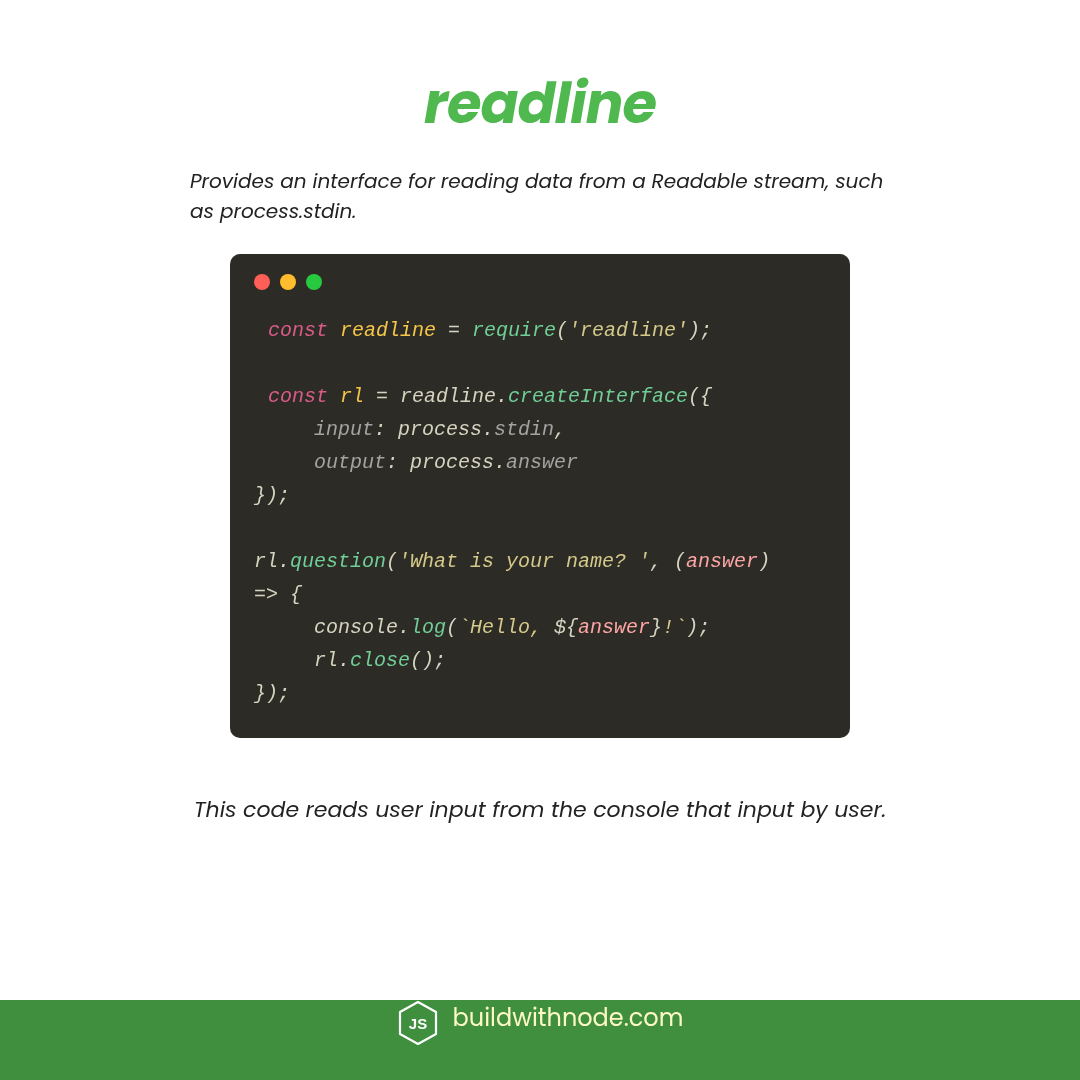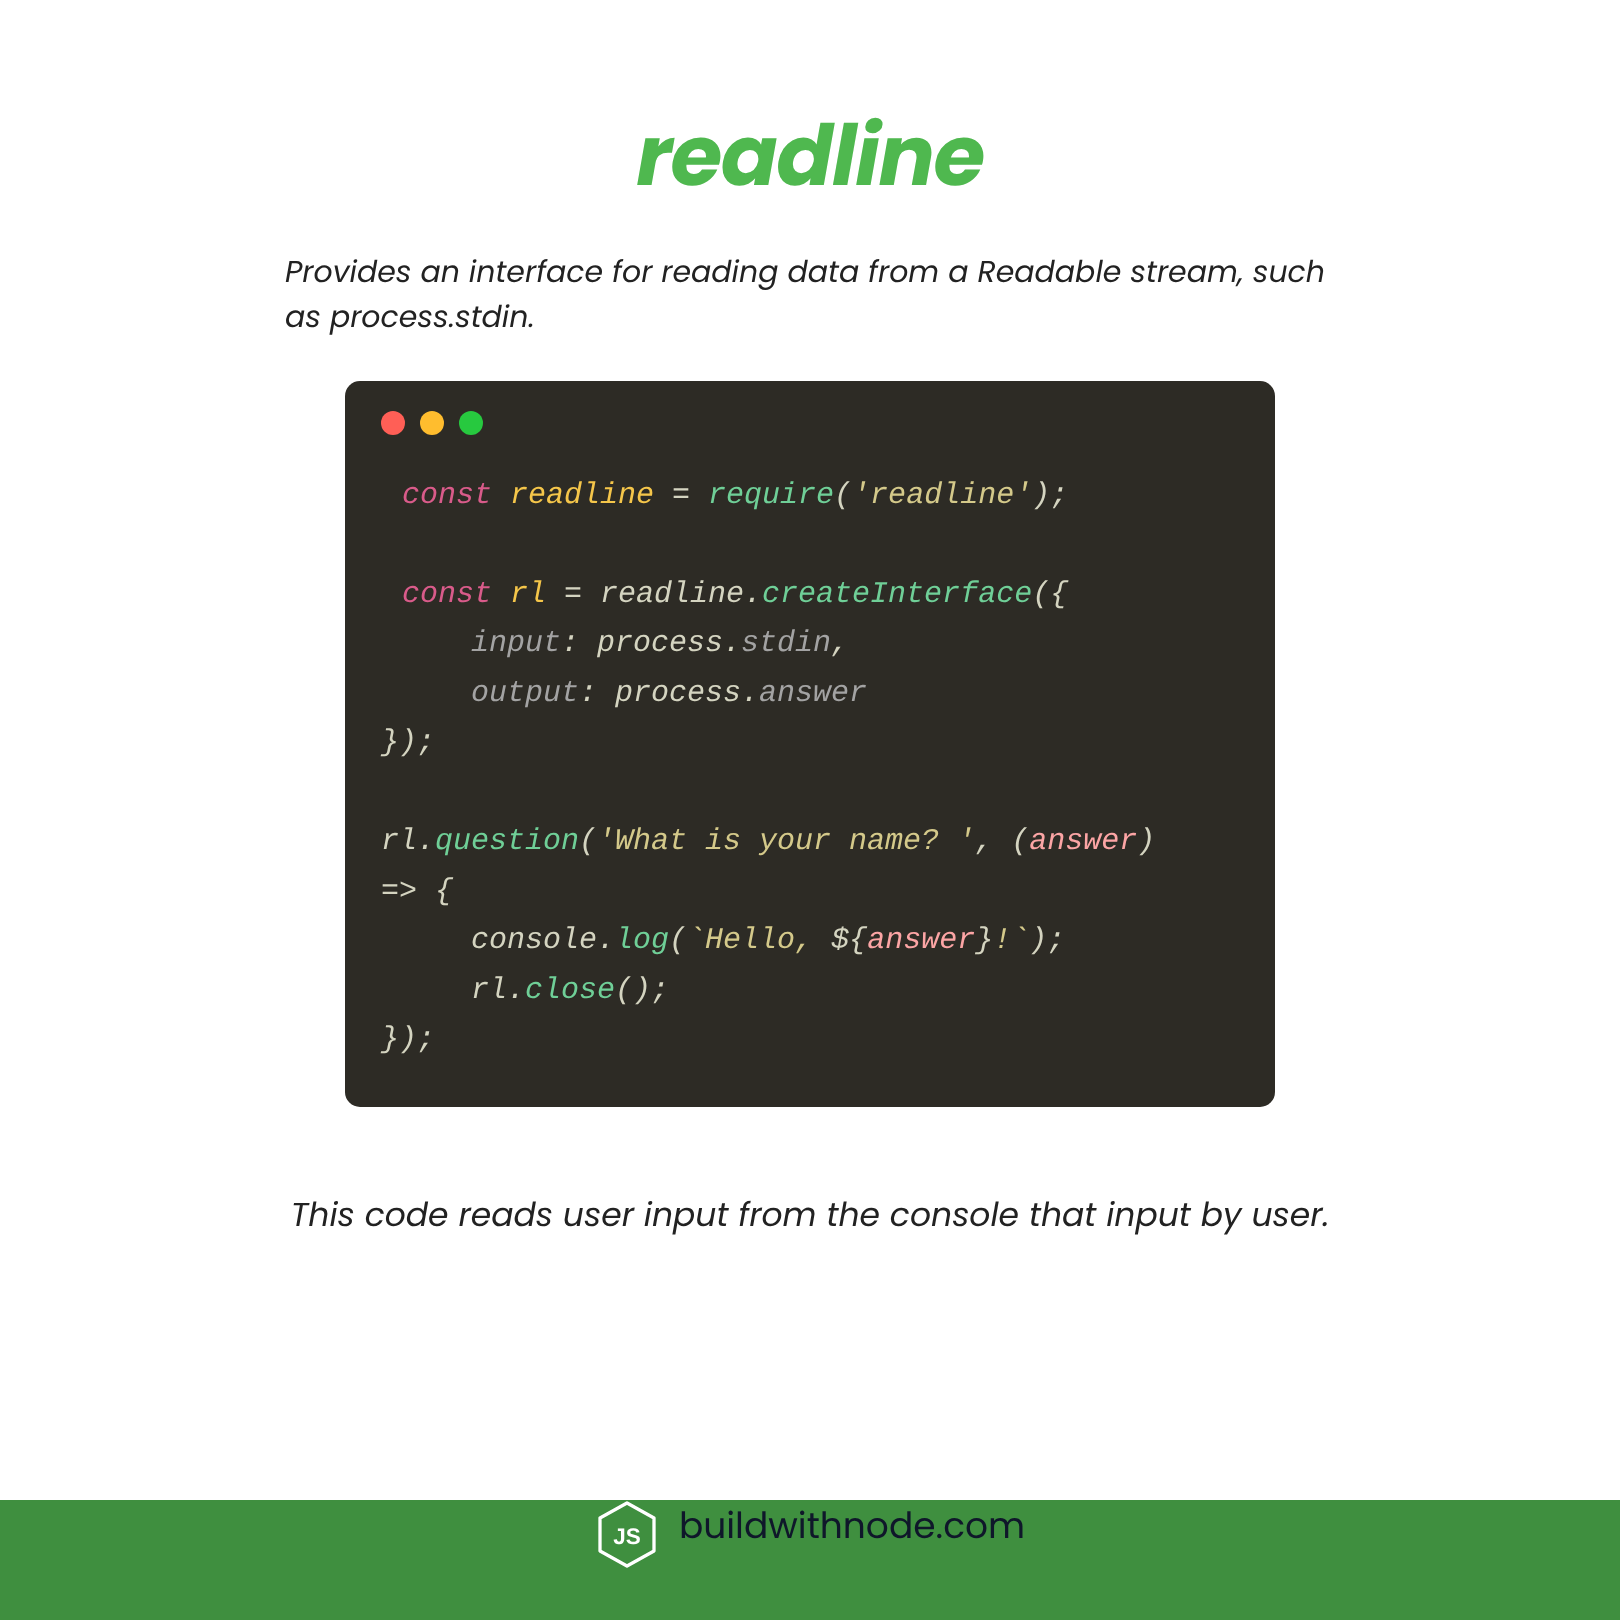--- a/index.html
+++ b/index.html
@@ -15,21 +15,21 @@
 .dot.green { background: #27c93f; }
 .code { font-family: 'Consolas', 'Monaco', 'Courier New', monospace; font-size: 20px; line-height: 1.65; white-space: pre; color: #d4d4c0; }
 .kw { color: #d95b8a; margin-left: 14px; }
 .var { color: #f5c64a; }
 .fn { color: #6fcf97; }
 .str { color: #d4c98a; }
 .prop { color: #a3a3a3; }
 .param { color: #fca5a5; }
 .caption { font-size: 22px; color: #222; margin-top: 55px; text-align: left; }
 .footer { height: 80px; background: #3f8f3f; display: flex; align-items: flex-start; justify-content: center; gap: 14px; }
-.footer-text { color: #0f172a; font-size: 24px; font-weight: 400; }
+.footer-text { color: #fef9c3; font-size: 24px; font-weight: 400; }
 .logo { width: 42px; height: 46px; }
 </style>
 </head>
 <body>
 
 <div class="content">
   <h1 class="title">readline</h1>
   <p class="subtitle">Provides an interface for reading data from a Readable stream, such as process.stdin.</p>
 
   <div class="code-window">

